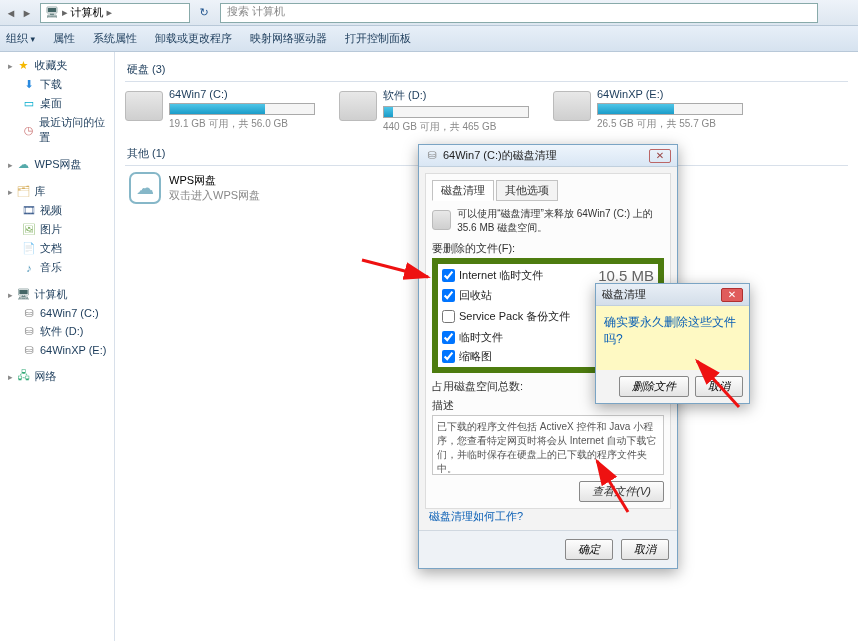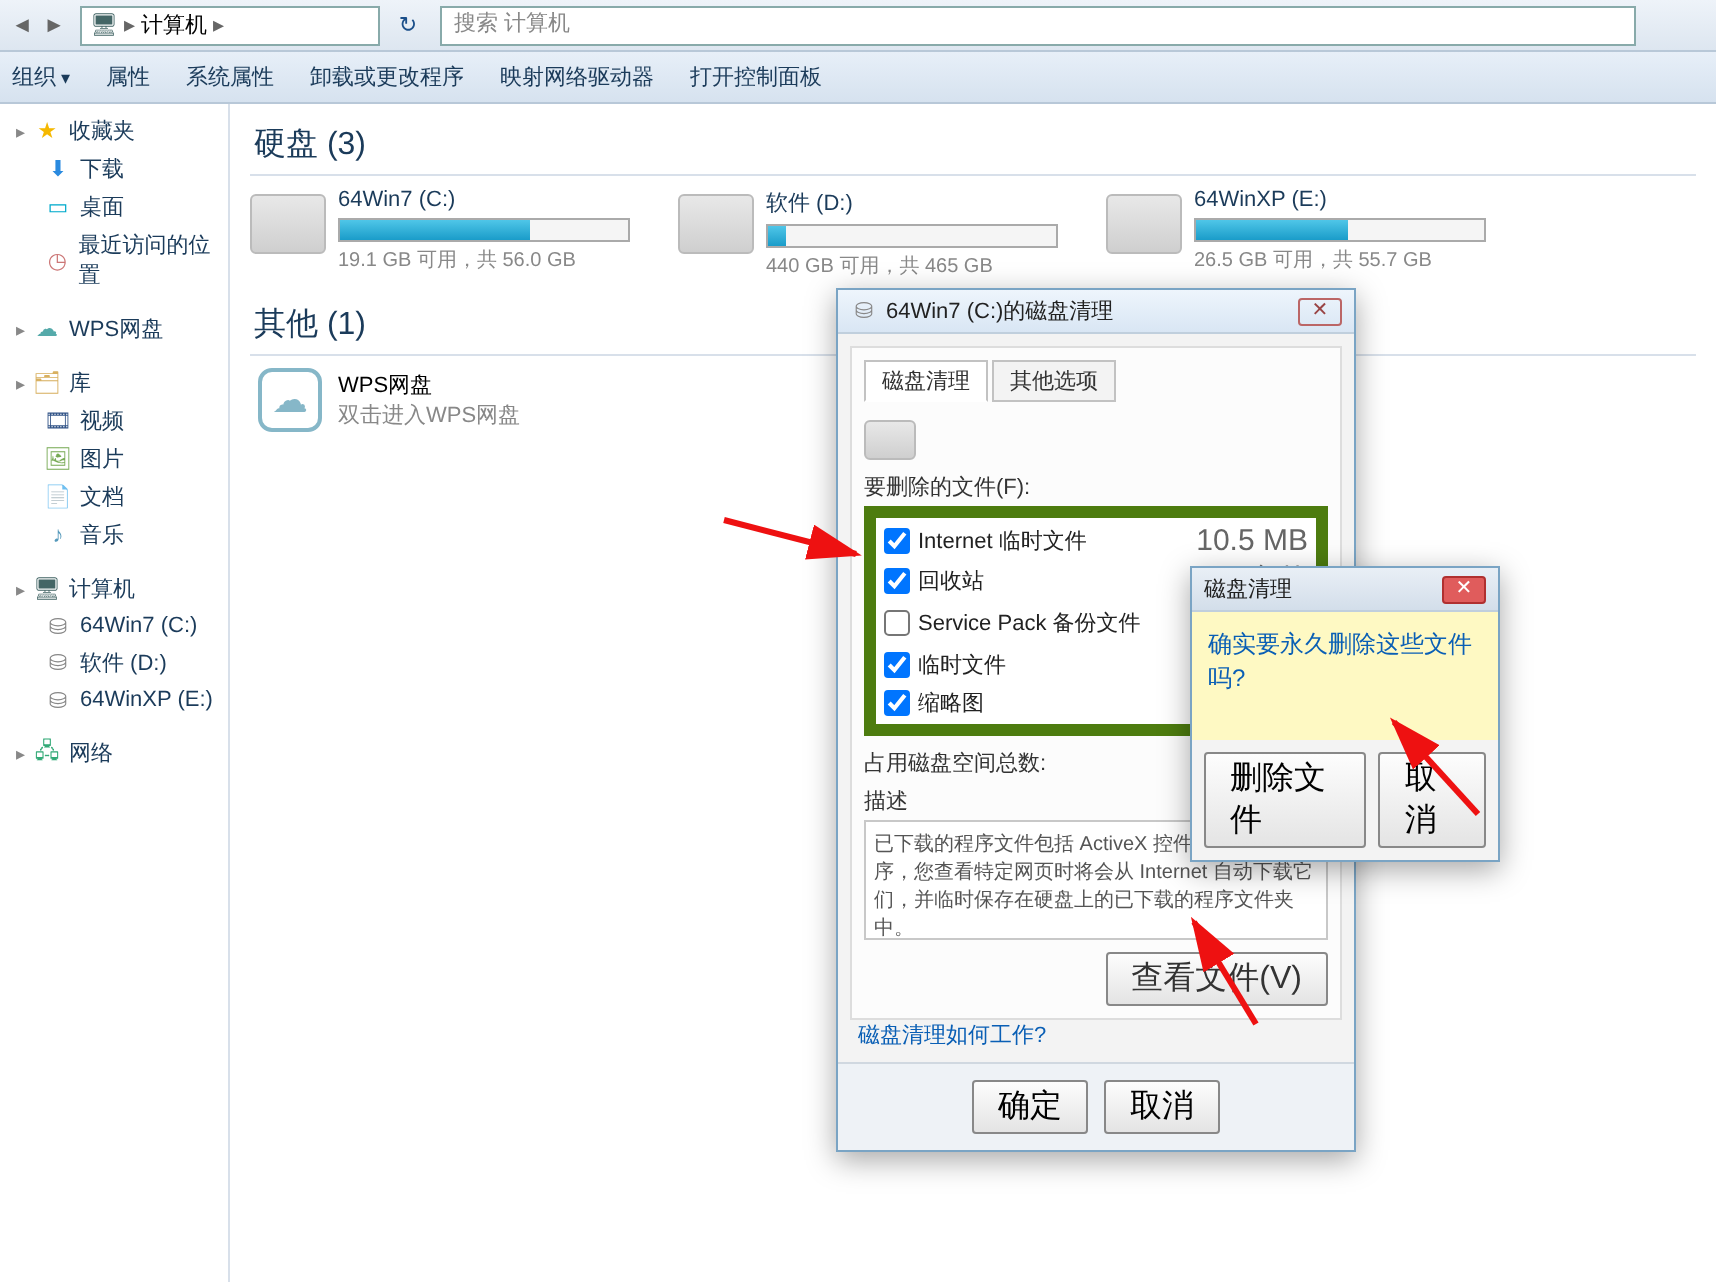--- a/index.html
+++ b/index.html
@@ -37,21 +37,21 @@
 .vid { color: #358; }
 .pic { color: #7a5; }
 .doc { color: #5a8; }
 .mus { color: #59b; }
 .comp { color: #466; }
 .hdd { color: #888; }
 .net { color: #3a7; }
 
 
 .content { flex: 1; background: #fff; padding: 6px 10px; position: relative; }
-.group-hdr { color: #1b3b5a; font-size: 16px; border-bottom: 1px solid #d8e0ea; padding: 4px 2px; margin-bottom: 6px; }
+.group-hdr { color: #1b3b5a; font-size: 11px; border-bottom: 1px solid #d8e0ea; padding: 4px 2px; margin-bottom: 6px; }
 .drive-row { display: flex; gap: 24px; margin-bottom: 8px; }
 .drive { display: flex; gap: 6px; width: 190px; }
 .d-icon { width: 38px; height: 30px; background: linear-gradient(#e8e8e8,#cfcfcf); border: 1px solid #bbb; border-radius: 3px; margin-top: 3px; }
 .d-body { flex: 1; }
 .d-title { font-size: 11px; color: #1b3b5a; margin-bottom: 3px; }
 .d-bar { height: 12px; border: 1px solid #aaa; background: #f5f5f5; position: relative; margin-bottom: 2px; }
 .d-fill { position: absolute; left: 0; top: 0; bottom: 0; background: linear-gradient(#4fc6e8,#1a9cc9); }
 .d-free { font-size: 10px; color: #888; }
 
 .wps-item { display: flex; gap: 8px; align-items: center; margin: 4px 0 0 4px; }
@@ -68,22 +68,22 @@
 .tab.active { background: #fff; border-bottom: 1px solid #fff; }
 .info-row { display: flex; gap: 6px; align-items: flex-start; margin-bottom: 6px; }
 .info-row .d-icon { width: 26px; height: 20px; }
 .list-label { margin: 4px 0 2px; }
 .file-list { border: 6px solid #4d7c0f; background: #fff; padding: 2px; }
 .fl-row { display: flex; align-items: center; gap: 4px; padding: 1px 2px; font-size: 11px; color: #222; }
 .fl-row .sz { margin-left: auto; color: #666; font-size: 15px; }
 .fl-row input { margin: 0; }
 .sum { margin-top: 6px; }
 .desc-box { border: 1px solid #c8c8c8; background: #fff; margin-top: 2px; padding: 4px; height: 60px; font-size: 10px; color: #555; overflow: hidden; }
-.btn { display: inline-block; padding: 2px 12px; border: 1px solid #888; background: linear-gradient(#fdfdfd,#e4e4e4); font-size: 16px; border-radius: 2px; }
-.btn-row { display: flex; justify-content: center; gap: 8px; padding: 8px; }
+.btn { display: inline-block; padding: 2px 12px; border: 1px solid #888; background: linear-gradient(#fdfdfd,#e4e4e4); font-size: 11px; border-radius: 2px; font-style: italic; }
+.btn-row { display: flex; justify-content: flex-end; gap: 8px; padding: 8px; }
 .link { color: #0a5fb5; font-size: 11px; padding: 0 0 6px 10px; display: inline-block; }
 
 .dlg-confirm { left: 595px; top: 283px; width: 155px; background: #f3f3f3; }
 .dlg-confirm .dlg-title { background: linear-gradient(#e9eff6,#d3deea); }
 .dlg-confirm .x { background: #e05c5c; color: #fff; border: 1px solid #b03030; }
 .confirm-body { padding: 8px; background: #fef9c3; }
 .confirm-text { color: #0a5fb5; font-size: 12px; margin-bottom: 14px; }
 .confirm-btns { display: flex; justify-content: flex-end; gap: 6px; padding: 6px; }
 
 
@@ -244,20 +244,21 @@
     <span style="margin-left:4px">64Win7 (C:)的磁盘清理</span>
     <span class="x">✕</span>
   </div>
   <div class="dlg-inner">
     <div class="tabs">
       <div class="tab active">磁盘清理</div>
       <div class="tab">其他选项</div>
     </div>
     <div class="info-row">
       <div class="d-icon"></div>
+      <div style="font-size:10px">可以使用“磁盘清理”来释放 64Win7  (C:) 上的 35.6 MB 磁盘空间。</div>
     </div>
     <div class="list-label">要删除的文件(F):</div>
     <div class="file-list">
       <div class="fl-row">
           <input type="checkbox" checked="" style="">
           <span>Internet 临时文件</span>
           <span class="sz">10.5 MB</span>
         </div>
       <div class="fl-row">
           <input type="checkbox" checked="" style="">

